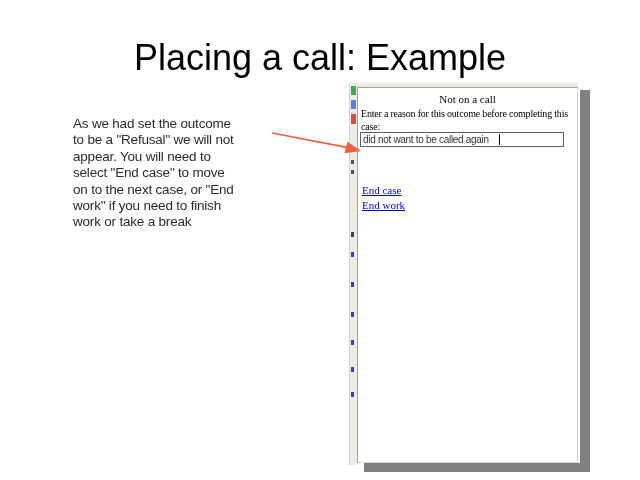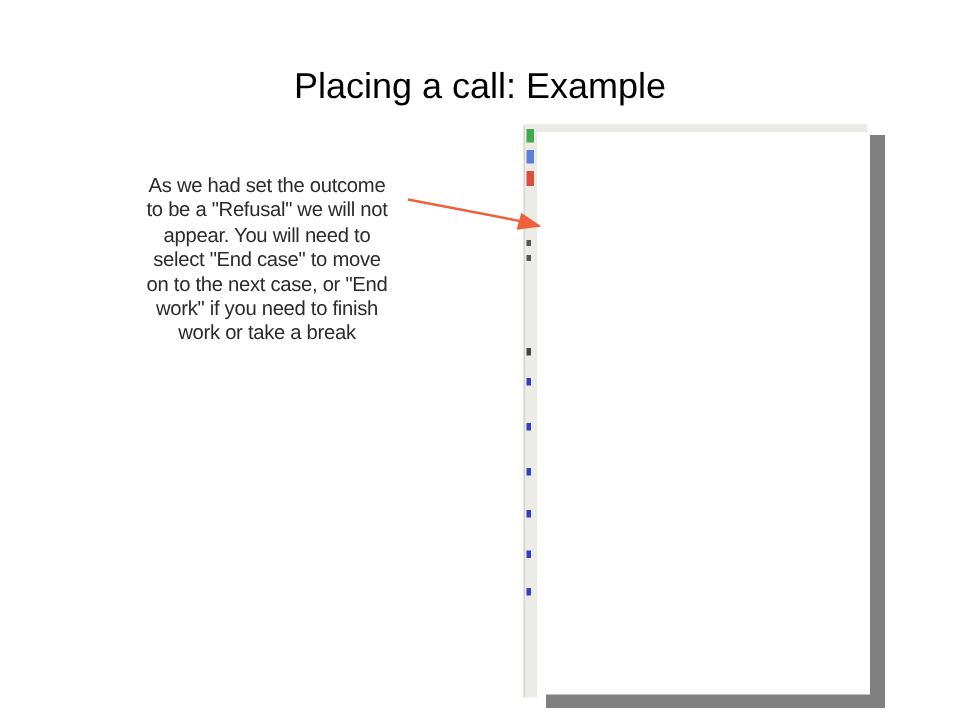--- a/index.html
+++ b/index.html
@@ -2,26 +2,26 @@
 <html><head>
 <meta charset="utf-8">
 <style>
   html,body{margin:0;padding:0;}
   body{width:640px;height:480px;background:#ffffff;overflow:hidden;
        font-family:"Liberation Sans",sans-serif;position:relative;}
   .slide{position:absolute;left:0;top:0;width:640px;height:480px;background:#fff;}
 
   
   .slide-title{position:absolute;left:0;top:41px;width:640px;text-align:center;
-       font-size:24px;line-height:34px;color:#000;font-weight:400;
+       font-size:36px;line-height:34px;color:#000;font-weight:400;
        font-family:"Liberation Sans",sans-serif;}
 
   
   .body-text{position:absolute;left:73px;top:116px;width:210px;color:#2b2b2b;
-       font-size:13.5px;line-height:16.4px;letter-spacing:-0.2px;text-align:center;}
+       font-size:13.5px;line-height:16.4px;letter-spacing:-0.2px;}
 
   
   .shot{position:absolute;left:349px;top:82px;width:245px;height:392px;}
 
   
   .topbar{position:absolute;left:0;top:0;width:229px;height:5px;background:#ebe9e3;
        border-top:1px solid #f8f8f5;}
 
   
   .sliver{position:absolute;left:0;top:2px;width:8px;height:381px;background:#edebe6;
@@ -98,20 +98,32 @@
       <div class="speck bl3"></div>
       <div class="speck bl4"></div>
       <div class="speck bl5"></div>
       <div class="speck bl6"></div>
       <div class="speck bl7"></div>
     </div>
 
     <div class="shadow-right"></div>
     <div class="shadow-bottom"></div>
 
+    <div class="dialog">
+      <div class="dlg-title">Not on a call</div>
+      <div class="dlg-prompt">Enter a reason for this outcome before completing this case:</div>
+
+      <div class="inputwrap">
+        <input class="reason-input" type="text" value="did not want to be called again" style="">
+        <div class="caret"></div>
+      </div>
+
+      <a class="dlg-link link-endcase">End case</a>
+      <a class="dlg-link link-endwork">End work</a>
+    </div>
   </div>
 
   <svg class="arrow-svg" viewBox="0 0 100 34" xmlns="http://www.w3.org/2000/svg">
     <line x1="4" y1="7" x2="79" y2="21.4" stroke-width="1.6" stroke="#ee5f3c"></line>
     <polygon points="93,25 79.5,15.8 76.4,27.2" fill="#ee5f3c"></polygon>
   </svg>
 
 </div>
 
 </body></html>

